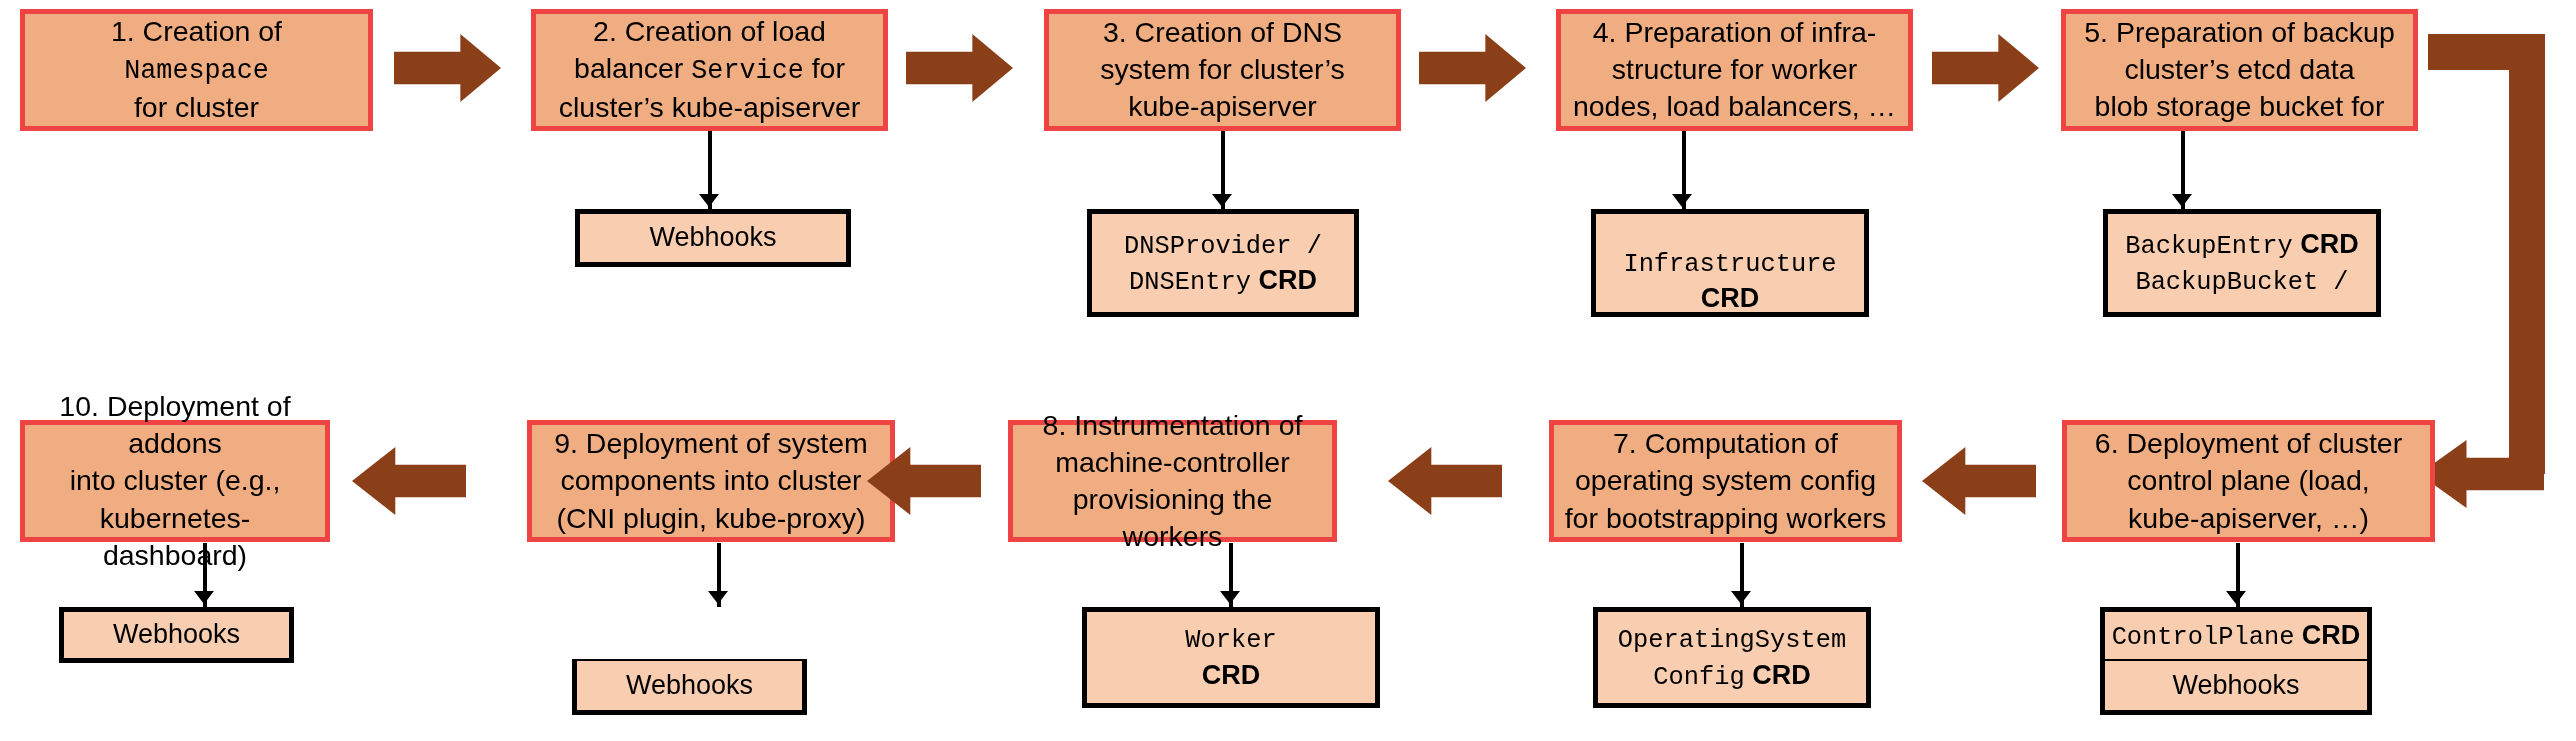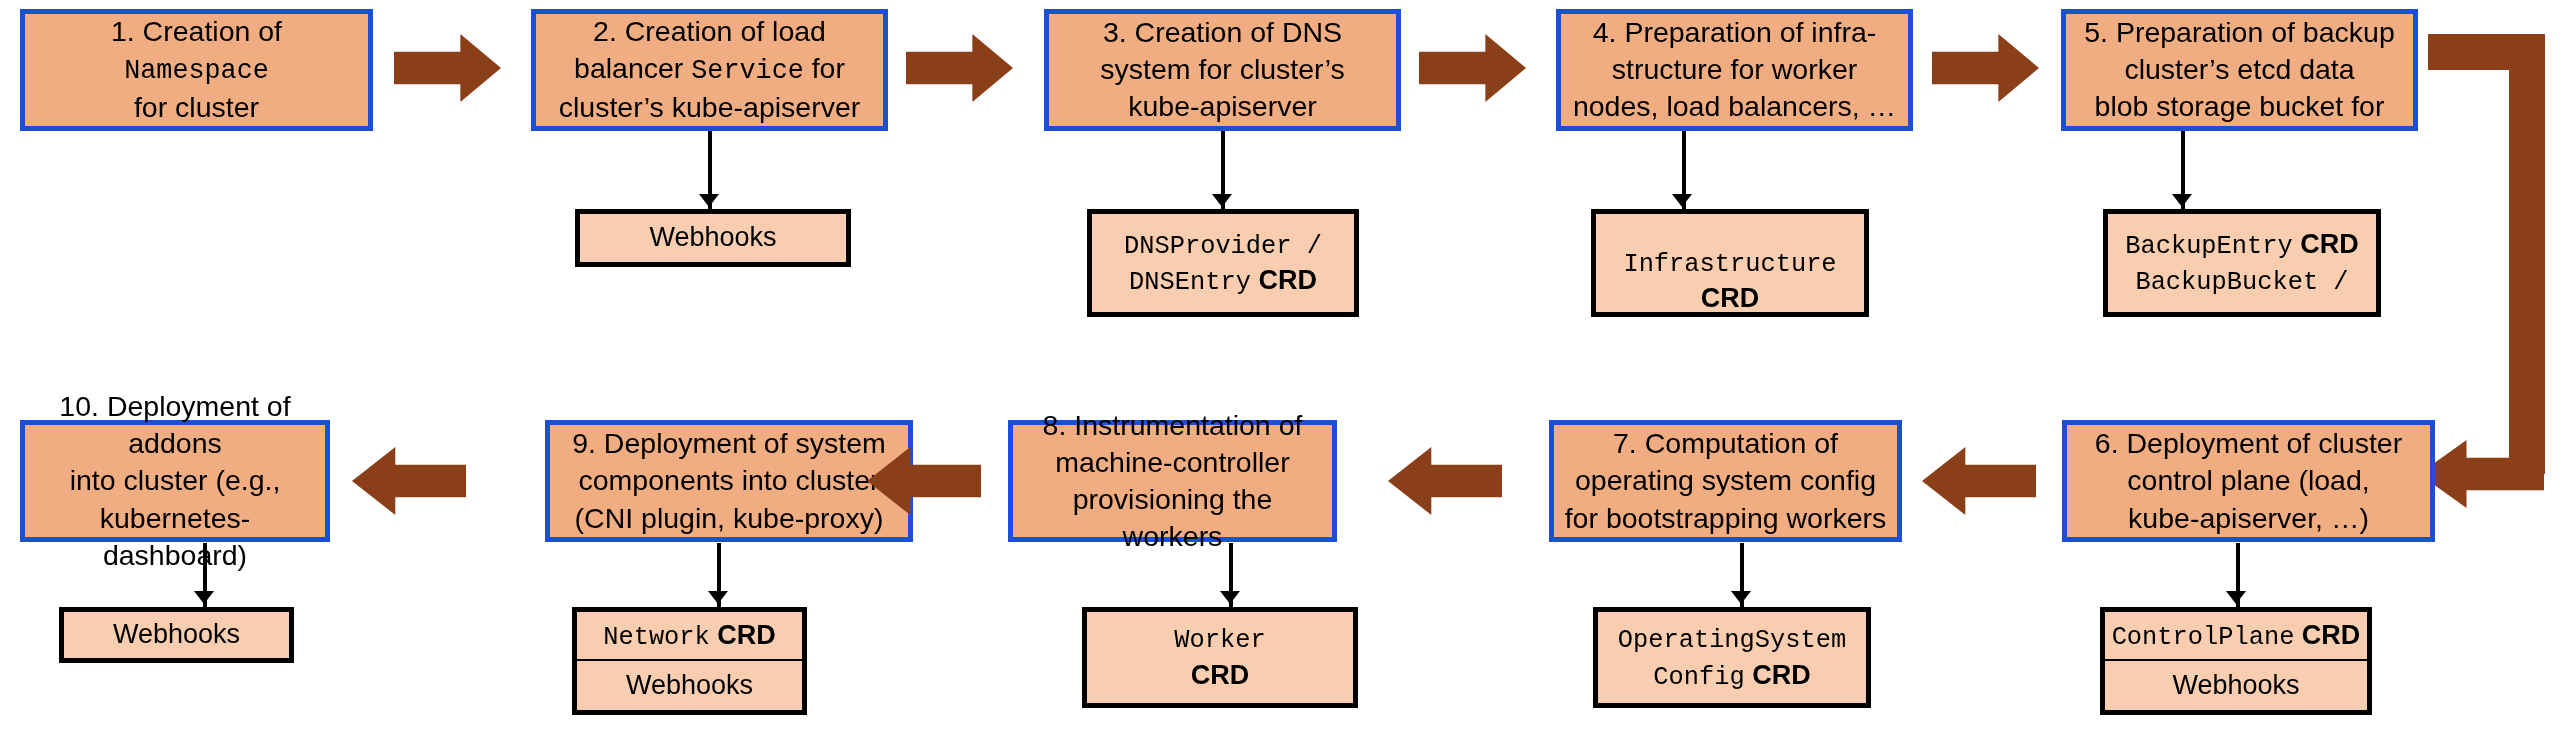--- a/index.html
+++ b/index.html
@@ -14,21 +14,21 @@
     background: #ffffff;
     font-family: "Liberation Sans", sans-serif;
     overflow: hidden;
   }
 
   
   .step-box {
     position: absolute;
     box-sizing: border-box;
     background: #f0ad81;
-    border: 5px solid #1d4ed8;
+    border: 5px solid #ef4444;
     display: flex;
     align-items: center;
     justify-content: center;
     text-align: center;
     color: #000000;
     font-size: 28.5px;
     line-height: 1.30;
     padding: 2.8px 7.1px;
   }
   .step-box .txt { display: block; width: 100%; }
@@ -191,52 +191,47 @@
   <div class="vline" style="left:203px; top:543px; height:64px;"></div>
   <div class="vhead" style="left:194px; top:591px;"></div>
   <div class="sub-box" style="left:59px; top:607px; width:235px; height:56px;">
     <span class="txt">
         <span style="display: block;"><span>Webhooks</span></span>
       </span>
   </div>
 
   <div class="block-arrow left" style="left:352px; top:447px; width:114px; height:68px;"></div>
 
-  <div class="step-box" style="left:527px; top:420px; width:368px; height:122px;margin-left:18px;">
+  <div class="step-box" style="left:527px; top:420px; width:368px; height:122px;">
     <span class="txt">
         <span style="display: block;"><span>9. Deployment of system</span></span>
         <span style="display: block;"><span>components into cluster</span></span>
         <span style="display: block;"><span>(CNI plugin, kube-proxy)</span></span>
       </span>
   </div>
   <div class="vline" style="left:717px; top:543px; height:64px;"></div>
   <div class="vhead" style="left:708px; top:591px;"></div>
-  <div class="sub-box stacked-top" style="left:572px; top:607px; width:235px; height:56px;">
-    <span class="txt">
-        <span style="display: block;"><span class="mono">Network</span><span class="bold"> CRD</span></span>
-      </span>
-  </div>
   <div class="sub-box stacked-bottom" style="left:572px; top:659px; width:235px; height:56px;">
     <span class="txt">
         <span style="display: block;"><span>Webhooks</span></span>
       </span>
   </div>
 
   <div class="block-arrow left" style="left:867px; top:447px; width:114px; height:68px;"></div>
 
   <div class="step-box" style="left:1008px; top:420px; width:329px; height:122px;">
     <span class="txt">
         <span style="display: block;"><span>8. Instrumentation of</span></span>
         <span style="display: block;"><span>machine-controller</span></span>
         <span style="display: block;"><span>provisioning the workers</span></span>
       </span>
   </div>
   <div class="vline" style="left:1229px; top:543px; height:64px;"></div>
   <div class="vhead" style="left:1220px; top:591px;"></div>
-  <div class="sub-box" style="left:1082px; top:607px; width:276px; height:101px;">
+  <div class="sub-box" style="left:1082px; top:607px; width:298px; height:101px;">
     <span class="txt">
         <span style="display: block;"><span class="mono">Worker</span></span>
         <span style="display: block;"><span class="bold">CRD</span></span>
       </span>
   </div>
 
   <div class="block-arrow left" style="left:1388px; top:447px; width:114px; height:68px;"></div>
 
   <div class="step-box" style="left:1549px; top:420px; width:353px; height:122px;">
     <span class="txt">

